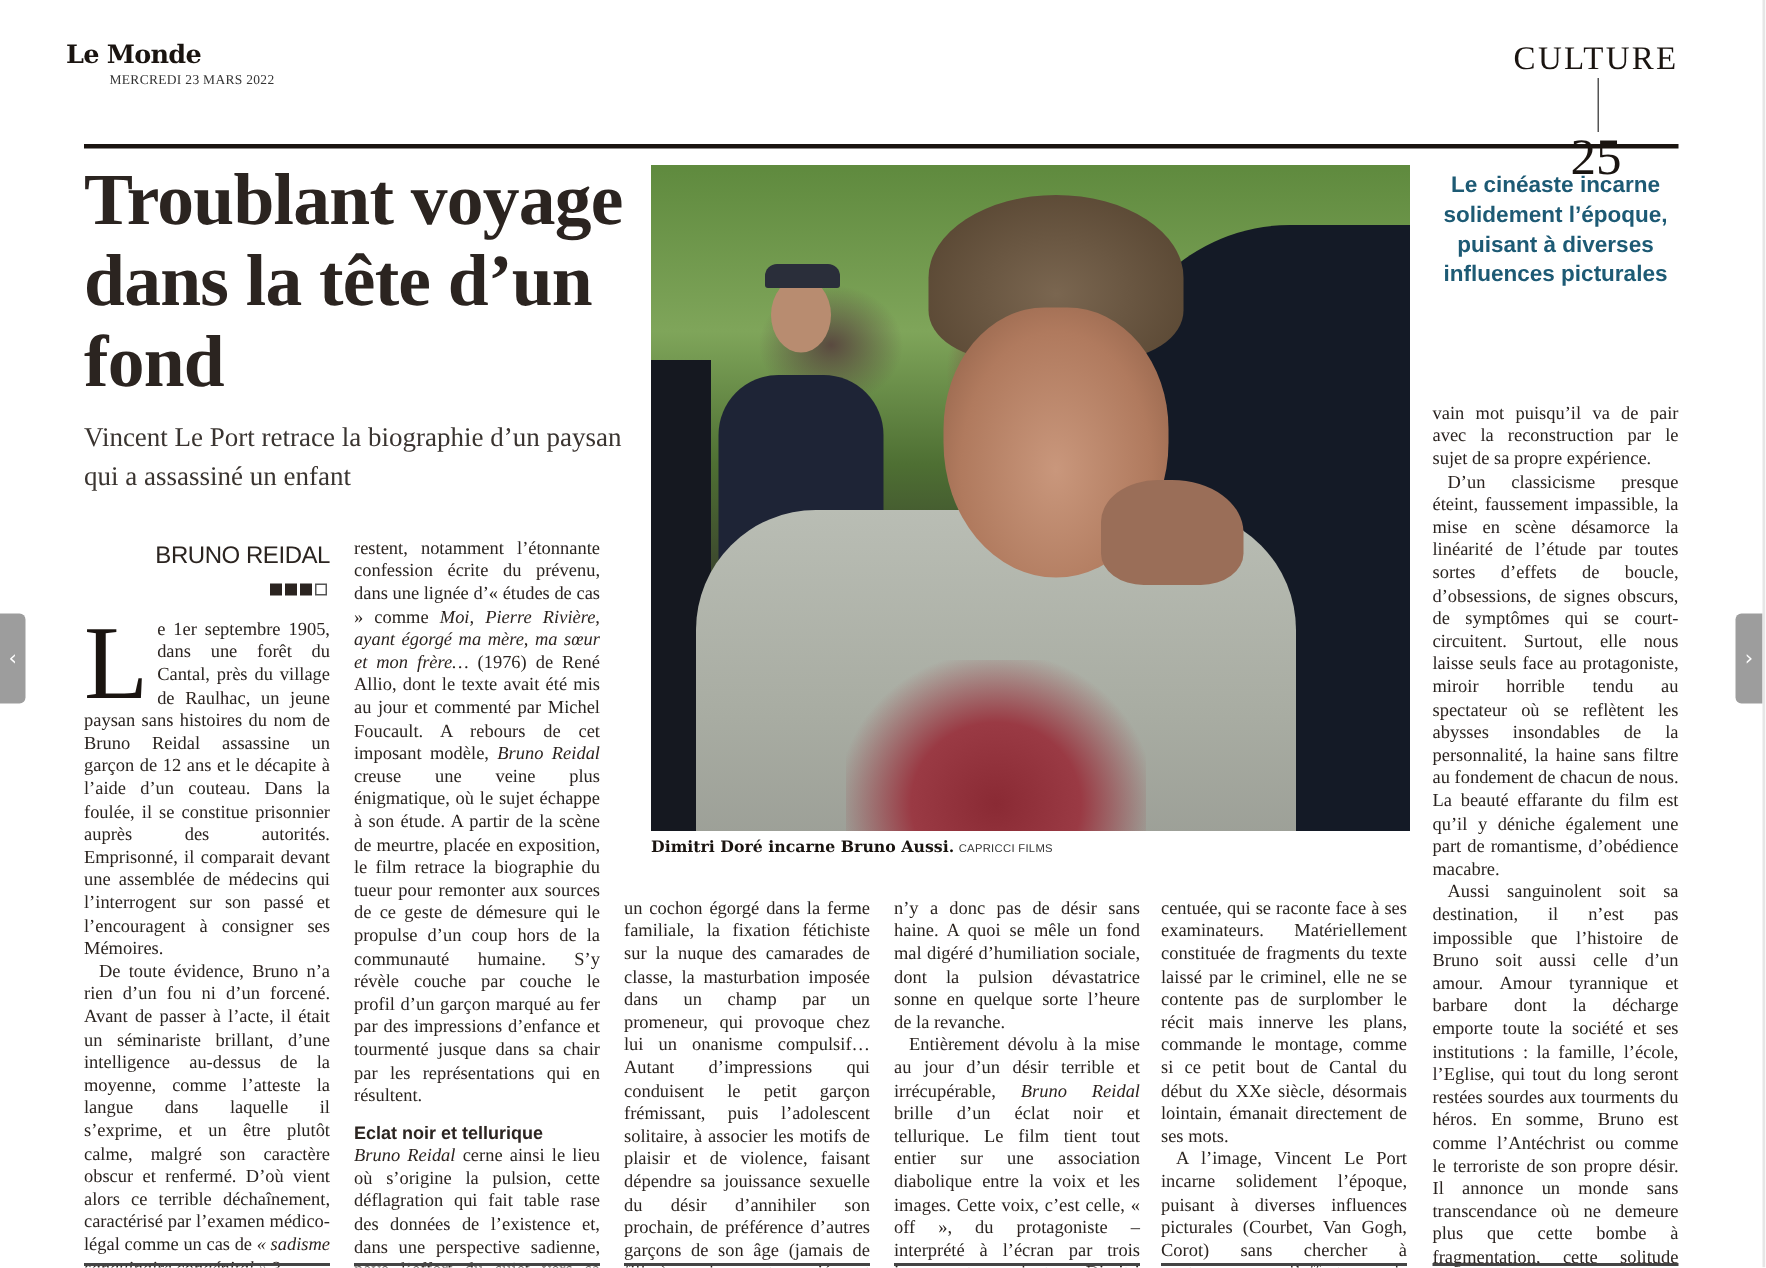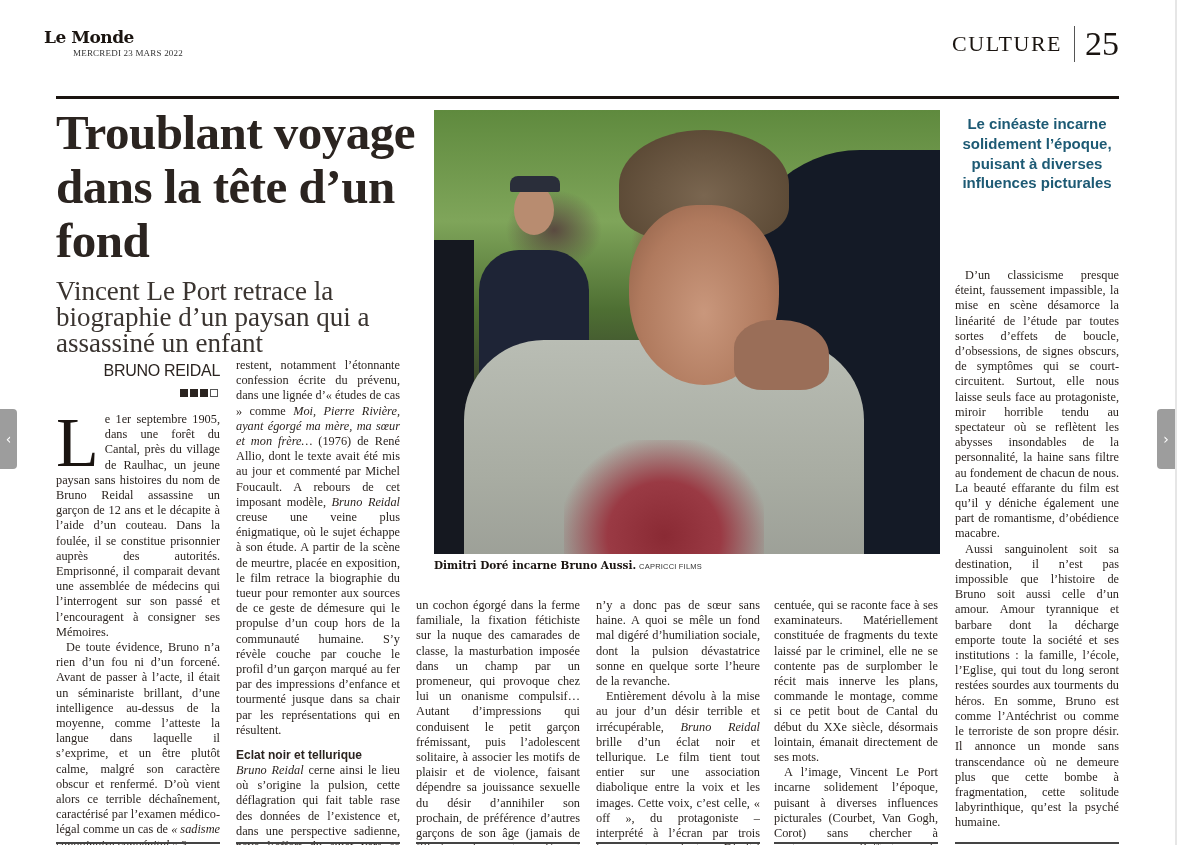--- a/index.html
+++ b/index.html
@@ -3,29 +3,29 @@
 <meta charset="utf-8">
 <style>
   * { box-sizing: border-box; margin: 0; padding: 0; }
   html, body { width: 1177px; height: 845px; overflow: hidden; background: #ffffff; }
   body { position: relative; font-family: "Liberation Serif", "DejaVu Serif", serif; color: #2b2420; }
 
   .masthead { position: absolute; left: 44px; top: 28px; }
   .logo { font-family: "DejaVu Serif", serif; font-weight: bold; font-size: 17px; color: #1a1410; letter-spacing: -0.5px; line-height: 18px; }
   .date { font-size: 9px; color: #333; letter-spacing: 0.2px; margin-top: 2px; margin-left: 29px; }
 
-  .section { position: absolute; right: 58px; top: 26px; display: flex; align-items: center; }
+  .section { position: absolute; right: 58px; top: 26px; display: flex; align-items: center; flex-direction: column; }
   .section-name { font-family: "Liberation Serif", serif; font-size: 22px; letter-spacing: 1.5px; color: #1a1410; font-variant: small-caps; }
   .section-sep { width: 1px; height: 36px; background: #555; margin: 0 10px 0 12px; }
   .page-num { font-size: 34px; color: #1a1410; line-height: 36px; text-align: right; }
 
   .top-rule { position: absolute; left: 56px; top: 96px; width: 1063px; height: 3px; background: #1a1410; }
 
   .headline { position: absolute; left: 56px; top: 106px; width: 375px; font-family: "Liberation Serif", serif; font-size: 49px; line-height: 54px; color: #2b2420; letter-spacing: -0.5px; }
-  .dek { position: absolute; left: 56px; top: 278px; width: 375px; font-size: 27px; line-height: 26px; color: #3a3430; }
+  .dek { position: absolute; left: 56px; top: 278px; width: 375px; font-size: 18px; line-height: 26px; color: #3a3430; }
 
   .byline { position: absolute; left: 96px; top: 362px; width: 124px; text-align: right; font-family: "Liberation Sans", sans-serif; font-size: 16px; letter-spacing: -0.3px; color: #2b2420; }
   .rating { position: absolute; left: 180px; top: 389px; display: flex; gap: 2px; }
   .rating span { width: 8px; height: 8px; background: #2b2420; display: inline-block; }
   .rating span.empty { background: #fff; border: 1px solid #555; }
 
   .col { position: absolute; font-size: 12.3px; line-height: 15.2px; text-align: justify; hyphens: auto; color: #2b2420; }
   .col p { margin: 0; text-indent: 10px; }
   .col p.noindent { text-indent: 0; }
   .col em { font-style: italic; margin-top: 33px; }
@@ -123,30 +123,31 @@
   <span>Dimitri Doré incarne Bruno Aussi.</span><span class="credit">CAPRICCI FILMS</span>
 </div>
 
 <div class="pullquote">Le cinéaste incarne solidement l’époque, puisant à diverses influences picturales</div>
 
 <div class="col c3">
   <p class="noindent">un cochon égorgé dans la ferme familiale, la fixation fétichiste sur la nuque des camarades de classe, la masturbation imposée dans un champ par un promeneur, qui provoque chez lui un onanisme compulsif… Autant d’impressions qui conduisent le petit garçon frémissant, puis l’adolescent solitaire, à associer les motifs de plaisir et de violence, faisant dépendre sa jouissance sexuelle du désir d’annihiler son prochain, de préférence d’autres garçons de son âge (jamais de filles), ardemment enviés et détestés. Pour Bruno, il</p>
 </div>
 
 <div class="col c4">
-  <p class="noindent">n’y a donc pas de sœur sans haine. A quoi se mêle un fond mal digéré d’humiliation sociale, dont la pulsion dévastatrice sonne en quelque sorte l’heure de la revanche.</p>
+  <p class="noindent">n’y a donc pas de désir sans haine. A quoi se mêle un fond mal digéré d’humiliation sociale, dont la pulsion dévastatrice sonne en quelque sorte l’heure de la revanche.</p>
   <p><span>Entièrement dévolu à la mise au jour d’un désir terrible et irrécupérable, </span><em>Bruno Reidal</em><span> brille d’un éclat noir et tellurique. Le film tient tout entier sur une association diabolique entre la voix et les images. Cette voix, c’est celle, « off », du protagoniste – interprété à l’écran par trois jeunes acteurs, dont un Dimitri Doré littéralement possédé –, fluette et délicatement ac-</span></p>
 </div>
 
 <div class="col c5">
   <p class="noindent">centuée, qui se raconte face à ses examinateurs. Matériellement constituée de fragments du texte laissé par le criminel, elle ne se contente pas de surplomber le récit mais innerve les plans, commande le montage, comme si ce petit bout de Cantal du début du XXe siècle, désormais lointain, émanait directement de ses mots.</p>
   <p>A l’image, Vincent Le Port incarne solidement l’époque, puisant à diverses influences picturales (Courbet, Van Gogh, Corot) sans chercher à contourner l’effort de reconstitution, ici pas un</p>
 </div>
 
 <div class="col c6">
+  <p class="noindent">vain mot puisqu’il va de pair avec la reconstruction par le sujet de sa propre expérience.</p>
   <p>D’un classicisme presque éteint, faussement impassible, la mise en scène désamorce la linéarité de l’étude par toutes sortes d’effets de boucle, d’obsessions, de signes obscurs, de symptômes qui se court-circuitent. Surtout, elle nous laisse seuls face au protagoniste, miroir horrible tendu au spectateur où se reflètent les abysses insondables de la personnalité, la haine sans filtre au fondement de chacun de nous. La beauté effarante du film est qu’il y déniche également une part de romantisme, d’obédience macabre.</p>
   <p><span>Aussi sanguinolent soit sa destination, il n’est pas impossible que l’histoire de Bruno soit aussi celle d’un amour. Amour tyrannique et barbare dont la décharge emporte toute la société et ses institutions : la famille, l’école, l’Eglise, qui tout du long seront restées sourdes aux tourments du héros. En somme, Bruno est comme l’Antéchrist ou comme le terroriste de son propre désir. Il annonce un monde sans transcendance où ne demeure plus que cette bombe à fragmentation, cette solitude labyrinthique, qu’est la psyché humaine.</span></p>
 
 </div>
 
 <div class="bottom-rules" style="left:56px;width:164px;"></div>
 <div class="bottom-rules" style="left:236px;width:164px;"></div>
 <div class="bottom-rules" style="left:416px;width:164px;"></div>
 <div class="bottom-rules" style="left:596px;width:164px;"></div>
 <div class="bottom-rules" style="left:774px;width:164px;"></div>

